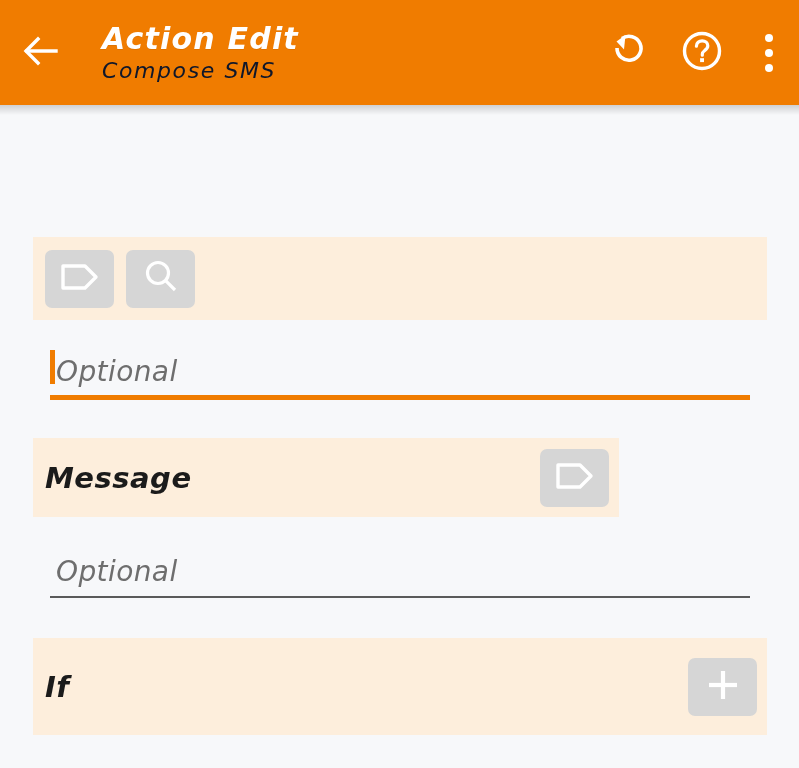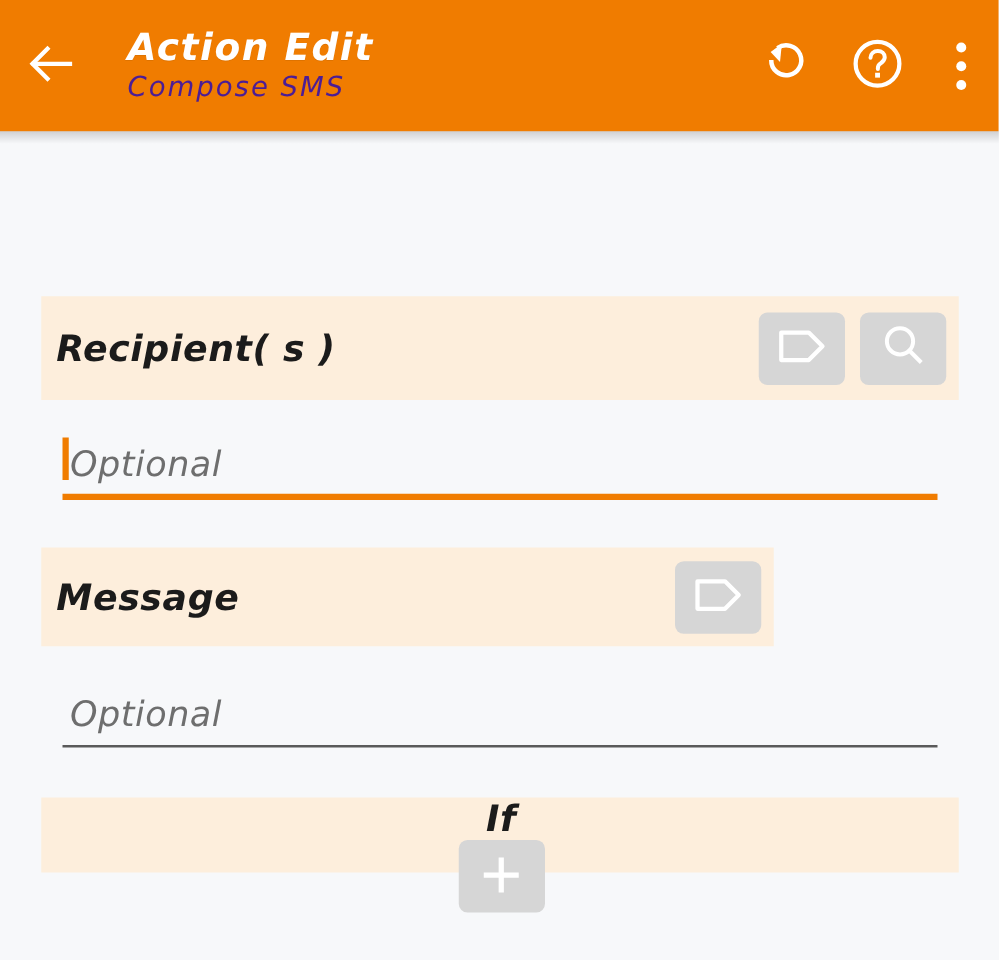--- a/index.html
+++ b/index.html
@@ -55,21 +55,21 @@
     color: #ffffff;
     letter-spacing: 1.2px;
     font-style: italic;
     margin-bottom: 6px;
     text-shadow: 0 1px 0 rgba(0,0,0,0.07);
   }
   .title-sub {
     font-family: "DejaVu Sans", sans-serif;
     font-size: 22px;
     font-weight: normal;
-    color: #4c1d95;
+    color: #0f172a;
     letter-spacing: 1.6px;
     font-style: italic;
   }
 
   .appbar-actions {
     display: flex;
     align-items: center;
     flex: none;
     height: 105px;
   }
@@ -220,21 +220,20 @@
       </span>
     </div>
 
   </div>
 </div>
 <div class="appbar-shadow"></div>
 
 <div class="content">
 
   <div class="section-header" style="left:33px; top:132px; width:734px; height:83px;">
-    <div class="section-label">Recipient( s )</div>
     <div class="hdr-actions">
       <button class="sq-btn">
         <span>
           <svg width="42" height="34" viewBox="0 0 42 34" aria-hidden="true">
             <path d="M4 6 H26 L37 17 L26 28 H4 Z" stroke="#ffffff" stroke-width="3.4" fill="none" stroke-linejoin="round"></path>
           </svg>
         </span>
       </button>
       <button class="sq-btn">
         <span>
@@ -268,21 +267,21 @@
     </div>
   </div>
 
   <div class="field" style="left:50px; top:440px; width:700px; height:53px;">
     <div class="field-inner">
       <span class="placeholder">Optional</span>
       <span class="underline idle"></span>
     </div>
   </div>
 
-  <div class="section-header" style="left:33px; top:533px; width:734px; height:60px;flex-direction:column;">
+  <div class="section-header" style="left:33px; top:533px; width:734px; height:97px;">
     <div class="section-label">If</div>
     <div class="hdr-actions">
       <button class="sq-btn">
         <span>
           <svg width="40" height="40" viewBox="0 0 40 40" aria-hidden="true">
             <path d="M20 6 V34" stroke="#ffffff" stroke-width="4.2" stroke-linecap="butt"></path>
             <path d="M6 20 H34" stroke="#ffffff" stroke-width="4.2" stroke-linecap="butt"></path>
           </svg>
         </span>
       </button>

